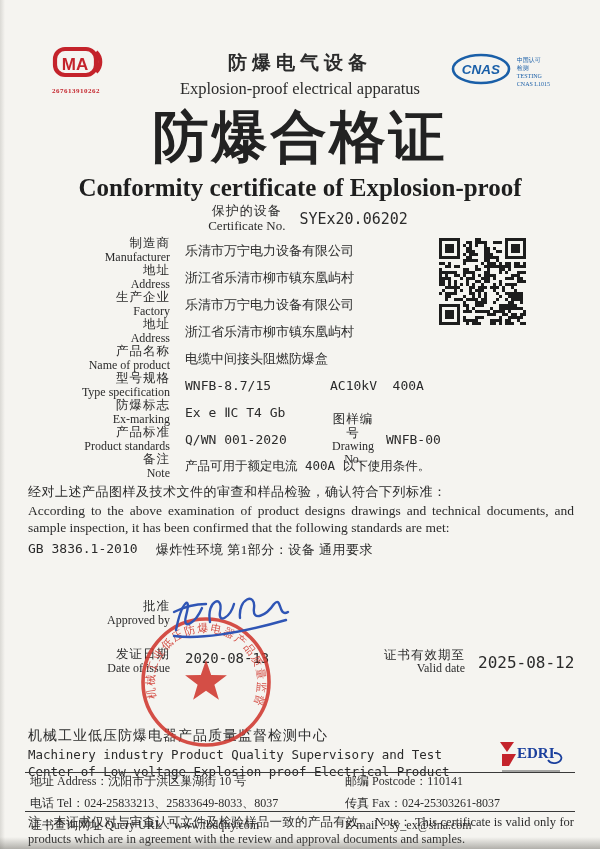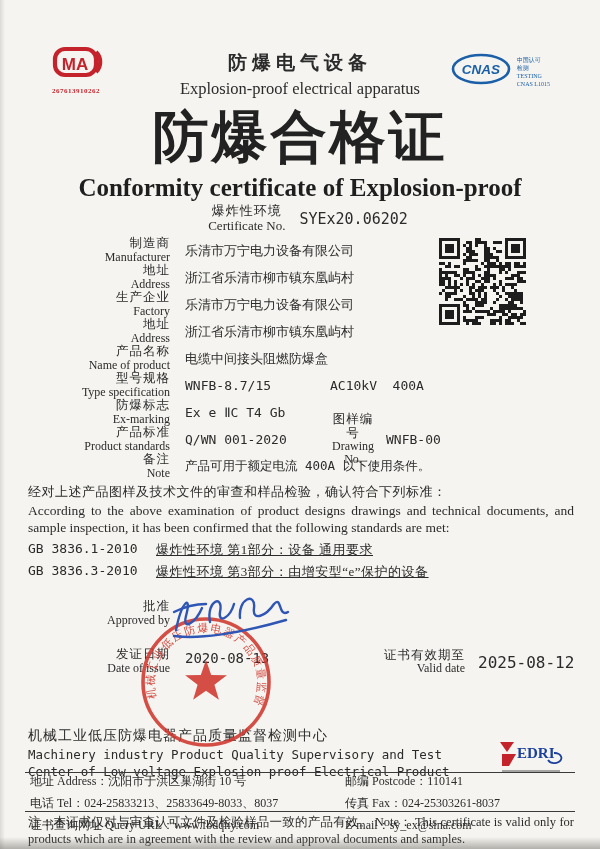--- a/index.html
+++ b/index.html
@@ -48,21 +48,21 @@
   .val-w{flex:0 0 145px;width:145px;margin-left:15px;font-family:"DejaVu Sans Mono","Liberation Mono",monospace;font-size:13px;white-space:pre;}
   .drawing-lbl{text-align:center;line-height:1.08;margin-left:2px;font-family:Liberation Serif, serif;}
   .qr{position:absolute;left:439px;top:238px;width:87px;height:87px;}
 
   
   .standards{position:absolute;top:483px;left:28px;width:546px;}
   .std-zh{font-size:13px;letter-spacing:.5px;}
   .std-en{font-size:13.5px;text-align:justify;line-height:1.25;margin-top:2px;}
   .std-item{display:flex;margin-top:4px;}
   .std-code{flex:0 0 128px;font-family:"DejaVu Sans Mono","Liberation Mono",monospace;font-size:13px;white-space:pre;}
-  .std-desc{font-size:13px;letter-spacing:.5px;text-decoration:underline;}
+  .std-desc{font-size:13px;letter-spacing:.5px;}
 
   
   .approval-row{position:absolute;left:30px;display:flex;align-items:center;}
   .sig{position:absolute;left:168px;top:586px;z-index:3;}
   .stamp{position:absolute;left:136px;top:612px;z-index:2;opacity:.88;}
   .date-val{position:absolute;left:185px;top:650px;font-family:"DejaVu Sans Mono","Liberation Mono",monospace;font-size:14px;z-index:1;}
   .valid-lbl{position:absolute;left:368px;top:648px;width:97px;text-align:right;line-height:1.15;}
   .valid-val{position:absolute;left:478px;top:653px;font-family:"DejaVu Sans Mono","Liberation Mono",monospace;font-size:16px;}
 
   
@@ -108,21 +108,21 @@
       <div>TESTING</div>
       <div>CNAS L1015</div>
     </div>
   </div>
 
   <div class="main-title">防爆合格证</div>
   <div class="sub-title">Conformity certificate of Explosion-proof</div>
 
   <div class="cert-no">
     <div class="cert-no-lbl">
-      <div class="cert-no-zh">爆炸性环境</div>
+      <div class="cert-no-zh">保护的设备</div>
       <div class="cert-no-en">Certificate No.</div>
     </div>
     <div class="cert-no-val">SYEx20.06202</div>
   </div>
 
   <div class="fields">
     <div class="field-row">
       <div class="lblcol">
         <div class="lbl-zh">制造商</div>
         <div class="lbl-en">Manufacturer</div>
@@ -617,24 +617,20 @@
         <rect x="84" y="84" width="3" height="3" fill="#1d1d1d"></rect>
       </svg></div>
 
   <div class="standards">
     <div class="std-zh">经对上述产品图样及技术文件的审查和样品检验，确认符合下列标准：</div>
     <div class="std-en">According to the above examination of product designs drawings and technical documents, and sample inspection, it has been confirmed that the following standards are met:</div>
     <div class="std-item">
       <div class="std-code">GB 3836.1-2010</div>
       <div class="std-desc">爆炸性环境 第1部分：设备 通用要求</div>
     </div>
-    <div class="std-item">
-      <div class="std-code">GB 3836.3-2010</div>
-      <div class="std-desc">爆炸性环境 第3部分：由增安型“e”保护的设备</div>
-    </div>
   </div>
 
   <div class="approval-row" style="top:600px;">
     <div class="lblcol">
       <div class="lbl-zh">批准</div>
       <div class="lbl-en">Approved by</div>
     </div>
   </div>
 
   <div class="approval-row" style="top:648px;">

